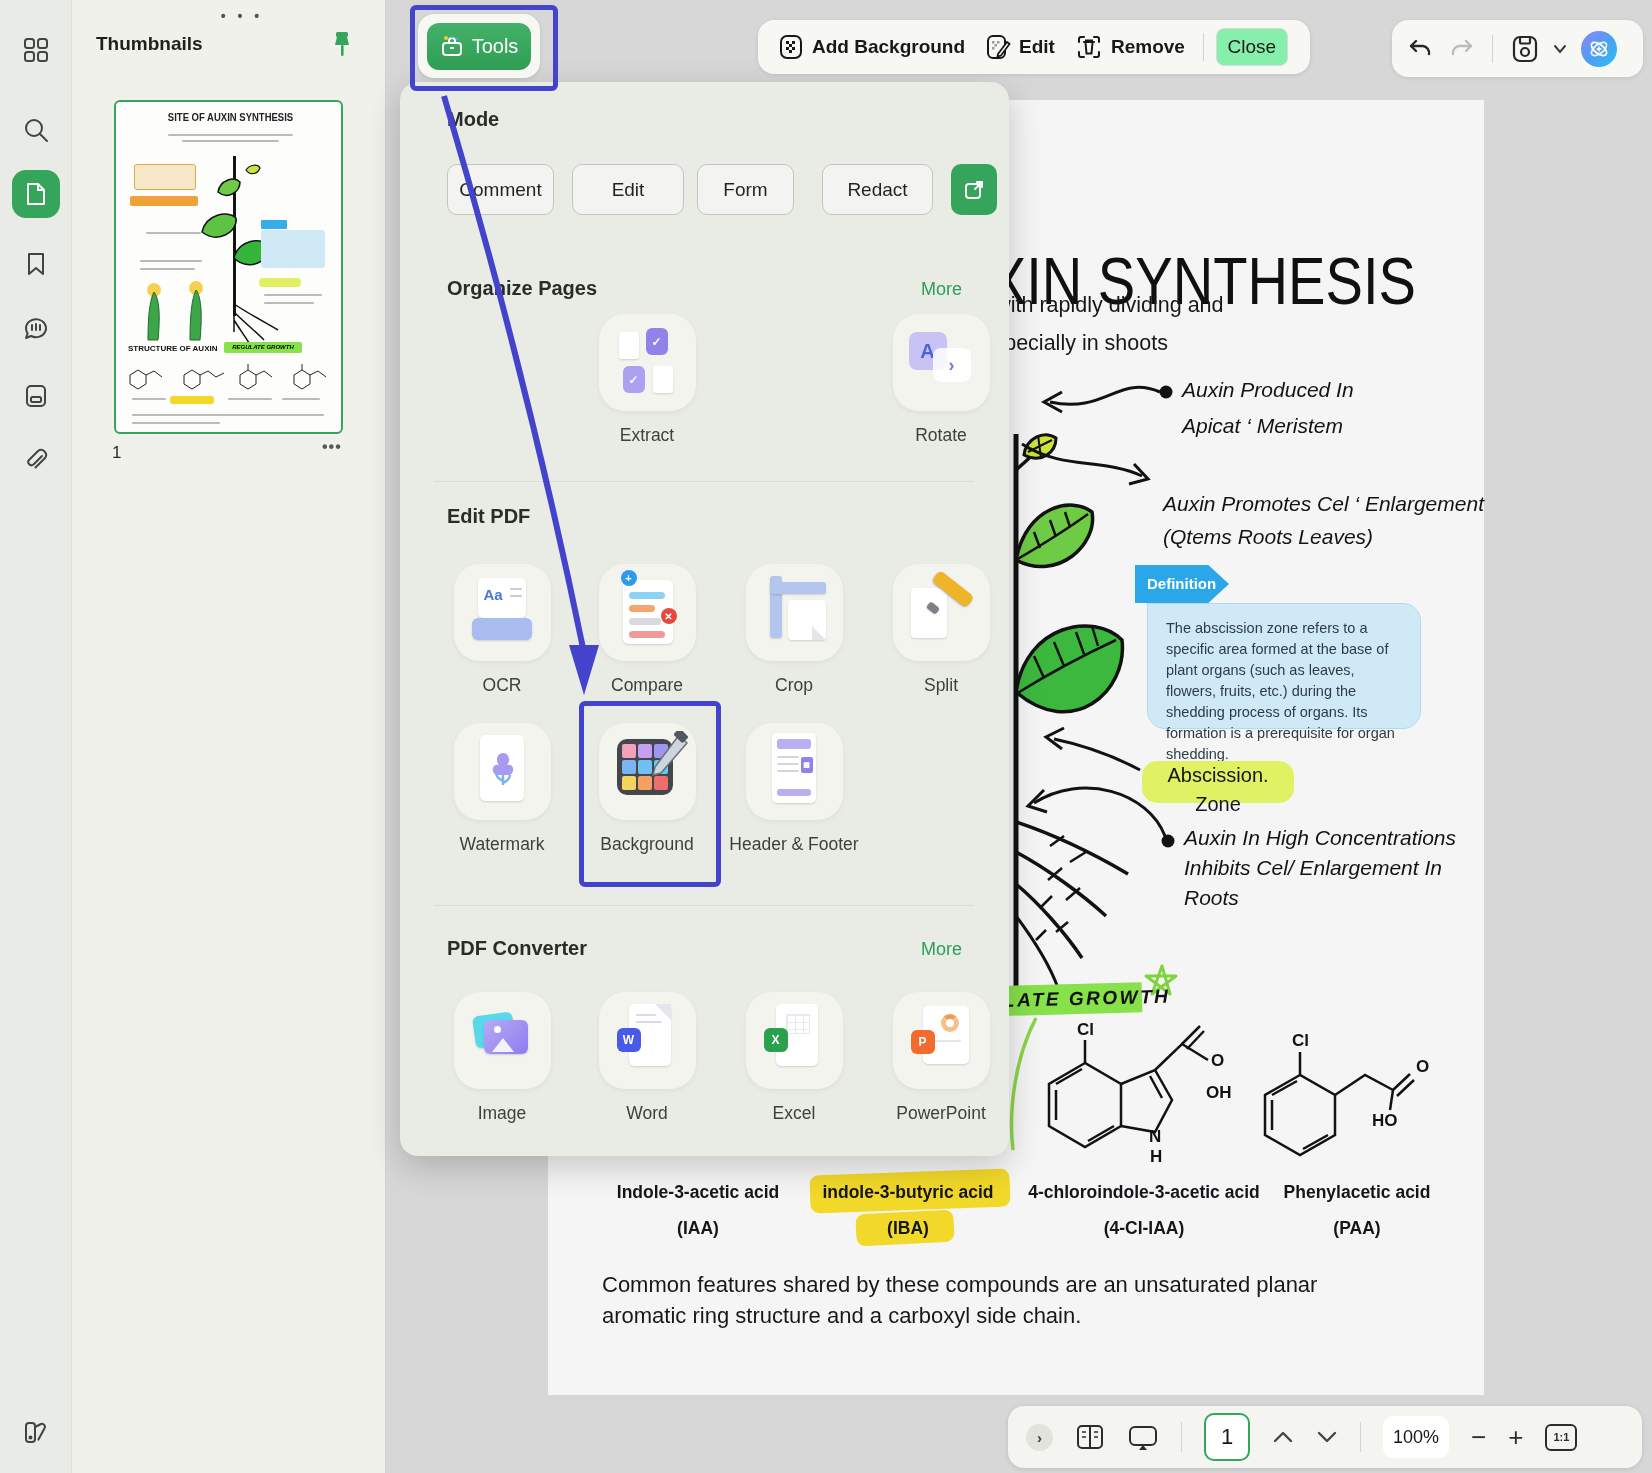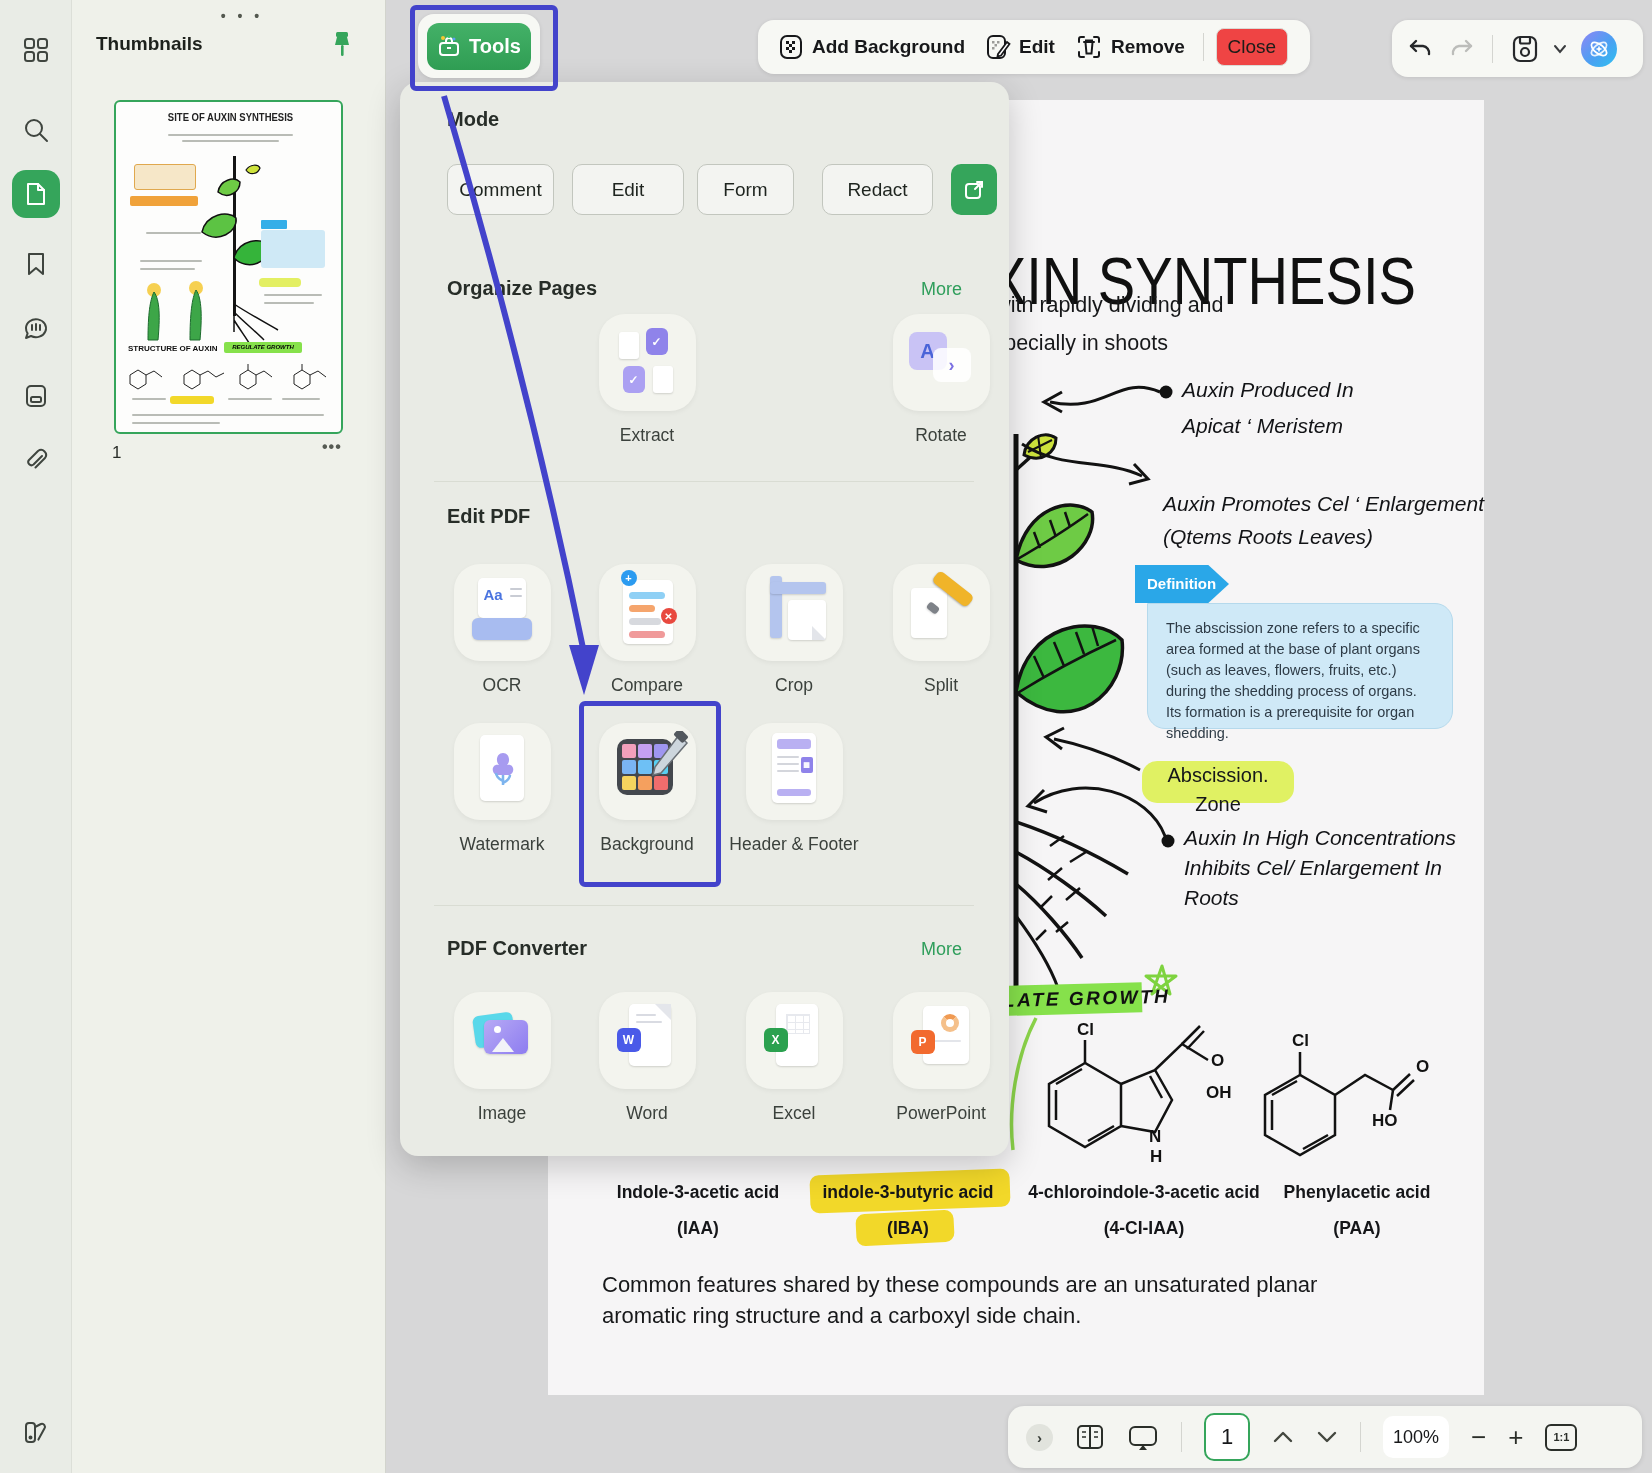--- a/index.html
+++ b/index.html
@@ -26,36 +26,36 @@
   
   .mini { position:absolute; }
   .mini-line { position:absolute; background:#b9bcb6; height:2px; border-radius:1px; }
 
   
   #page { left:548px; top:100px; width:936px; height:1295px; background:#f6f5f6; z-index:1; }
   .doc-title { position:absolute; left:652px; top:246px; width:700px; text-align:center; font-size:61px; color:#101010; letter-spacing:0px; transform:scale(.92,1.08); font-weight:500; white-space:nowrap; z-index:2;}
   .doc-sub { position:absolute; width:700px; text-align:center; font-size:21.5px; color:#17181a; z-index:2;}
   .ann { position:absolute; font-style:italic; font-size:21px; color:#121316; z-index:2; white-space:nowrap;}
   .def-tag { position:absolute; left:1135px; top:565px; width:94px; height:38px; background:#2aa7e8; color:#fff; font-weight:700; font-size:15px; line-height:38px; padding-left:12px; clip-path:polygon(0 0,78% 0,100% 50%,78% 100%,0 100%); z-index:2; }
-  .def-box { position:absolute; left:1147px; top:603px; width:306px; height:126px; background:#cfe9f7; border:1px solid #b5d9ec; border-radius:18px; border-top-left-radius:0; padding:14px 18px; font-size:14.5px; line-height:1.45; color:#2e3b46; z-index:2; }
+  .def-box { position:absolute; left:1147px; top:603px; width:274px; height:126px; background:#cfe9f7; border:1px solid #b5d9ec; border-radius:18px; border-top-left-radius:0; padding:14px 18px; font-size:14.5px; line-height:1.45; color:#2e3b46; z-index:2; }
   .pill-yellow { position:absolute; left:1142px; top:761px; width:152px; height:42px; background:#e0f163; border-radius:15px; text-align:center; font-size:20px; color:#15161a; line-height:29px; z-index:2; }
   .growth-hl { position:absolute; left:938px; top:985px; width:204px; height:30px; background:#86e14b; transform:rotate(-1.5deg); text-align:center; font-weight:700; font-size:19px; letter-spacing:2.5px; line-height:30px; color:#111; font-style:italic; z-index:2; white-space:nowrap;}
   .cmp-name { position:absolute; width:260px; text-align:center; font-weight:700; font-size:17.5px; color:#151619; z-index:3; }
   .cmp-abbr { position:absolute; width:260px; text-align:center; font-weight:700; font-size:17.5px; color:#151619; z-index:3; }
   .hl-swatch { position:absolute; background:#f2d829; border-radius:9px; z-index:2; }
   .doc-footer { position:absolute; left:602px; top:1270px; width:800px; font-size:22px; line-height:1.4; color:#17181a; z-index:2; }
 
   
   .tool-group { position:absolute; background:#f7f8f4; border-radius:16px; box-shadow:0 1px 4px rgba(0,0,0,.10); z-index:20; display:flex; align-items:center; }
   #tools-pill { left:418px; top:14px; width:122px; height:64px; justify-content:center; }
-  #tools-btn { width:104px; height:47px; background:linear-gradient(#44b168,#2f9d53); border-radius:12px; display:flex; align-items:center; justify-content:center; gap:8px; color:#fff; font-size:20px; font-weight:700; }
+  #tools-btn { width:104px; height:47px; background:linear-gradient(#44b168,#2f9d53); border-radius:12px; display:flex; align-items:center; justify-content:center; gap:8px; color:#fff; font-size:20px; font-weight:400; }
   #center-group { left:758px; top:20px; width:552px; height:54px; padding:0 14px; gap:8px; }
   .tb-item { display:flex; align-items:center; gap:8px; font-size:19px; font-weight:700; color:#17181a; padding:0 6px; }
   .tb-div { width:1px; height:28px; background:#d4d5d0; margin:0 4px; }
-  #close-btn { background:#ef4444; border:1px solid #dadbd6; border-radius:8px; width:72px; height:38px; font-size:19px; color:#1c1d19; display:flex; align-items:center; justify-content:center; }
+  #close-btn { background:#86efac; border:1px solid #dadbd6; border-radius:8px; width:72px; height:38px; font-size:19px; color:#1c1d19; display:flex; align-items:center; justify-content:center; }
   #right-group { left:1392px; top:20px; width:251px; height:57px; padding:0 16px; gap:14px; }
   .ai-btn { width:36px; height:36px; border-radius:50%; background:linear-gradient(135deg,#8f86f5 0%,#4aa0f2 55%,#2ec1f0 100%); display:flex; align-items:center; justify-content:center; }
 
   
   #dropdown { left:400px; top:82px; width:609px; height:1074px; background:#e9ebe5; border-radius:18px; box-shadow:0 10px 34px rgba(0,0,0,.20); z-index:10; }
   .sec-title { position:absolute; left:47px; font-size:20px; font-weight:700; color:#272d28; }
   .more-link { position:absolute; left:498px; width:64px; text-align:right; font-size:18px; color:#2f9e5b; }
   .mode-btn { position:absolute; top:82px; height:51px; border:1px solid #c2c6be; border-radius:10px; background:rgba(255,255,255,.45); font-size:19px; color:#1e241f; display:flex; align-items:center; justify-content:center; }
   .mode-ext { position:absolute; top:82px; left:551px; width:46px; height:51px; background:#35a55b; border-radius:10px; display:flex; align-items:center; justify-content:center; }
   .hdiv { position:absolute; left:34px; width:540px; height:1px; background:#d9dcd3; }

